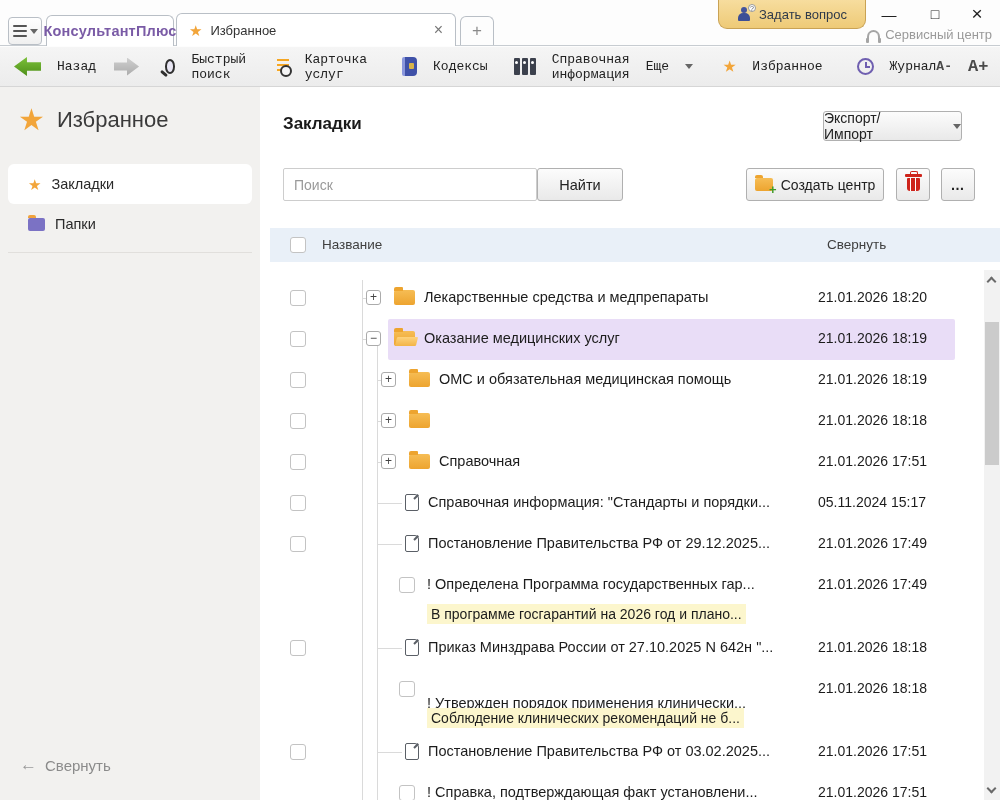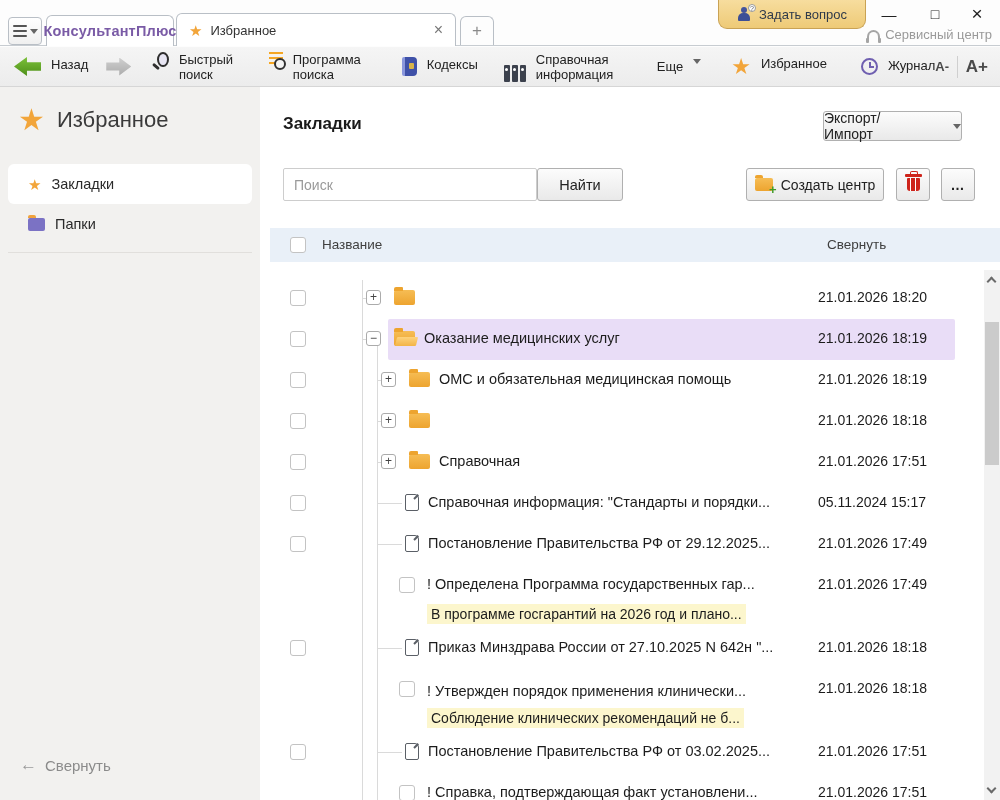--- a/index.html
+++ b/index.html
@@ -40,21 +40,21 @@
   #service-center { position:absolute; right:8px; top:27px; display:flex; align-items:center; gap:5px;
     color:#9a9a9a; font-size:13px; }
   .icon-support { width:13px; height:9px; border:2px solid #a5a5a5; border-bottom:none; border-radius:7px 7px 0 0; position:relative; }
   .icon-support::before { content:""; position:absolute; left:-3px; top:6px; width:3px; height:5px; background:#a5a5a5; border-radius:1px; }
   .icon-support::after { content:""; position:absolute; right:-3px; top:6px; width:3px; height:5px; background:#a5a5a5; border-radius:1px; }
 
   
   #toolbar { position:absolute; left:0; top:47px; width:1000px; height:40px;
     background:linear-gradient(#f5f5f5,#ececec); border-bottom:1px solid #d6d6d6;
     display:flex; align-items:center; font-size:13px; color:#222; }
-  .tb-item { display:flex; gap:10px; cursor:default; }
+  .tb-item { display:flex; align-items:center; gap:16px; cursor:default;font-family:Liberation Mono, monospace; }
   .arrow-back { width:27px; height:19px; background:linear-gradient(#7cc13a,#4e8f1a);
     clip-path:polygon(0 50%,48% 0,48% 28%,100% 28%,100% 72%,48% 72%,48% 100%); }
   .arrow-fwd { width:25px; height:18px; background:linear-gradient(#cfcfcf,#ababab);
     clip-path:polygon(100% 50%,52% 0,52% 28%,0 28%,0 72%,52% 72%,52% 100%); }
   .icon-zoom { width:15px; height:15px; border:2.5px solid #2f2f2f; border-radius:50%; background:#e8e6f3; position:relative; }
   .icon-zoom::after { content:""; position:absolute; width:8px; height:3px; background:#2f2f2f; border-radius:2px;
     transform:rotate(40deg); left:-7px; top:11px; }
   .icon-card { width:19px; height:15px; position:relative;
     background:repeating-linear-gradient(#f5a623 0 2px, #fdf3df 2px 3px, transparent 3px 5px); }
   .icon-card::after { content:""; position:absolute; right:-3px; bottom:-3px; width:8px; height:8px; border:2px solid #333;
@@ -183,21 +183,21 @@
   </div>
   <div class="tb-item" style="margin-left:18px">
     <span class="arrow-fwd"></span>
   </div>
   <div class="tb-item" style="margin-left:26px">
     <span class="icon-zoom"></span>
     <span>Быстрый поиск</span>
   </div>
   <div class="tb-item" style="margin-left:26px">
     <span class="icon-card"></span>
-    <span>Программа поиска</span>
+    <span>Карточка услуг</span>
   </div>
   <div class="tb-item" style="margin-left:28px">
     <span class="icon-book"></span>
     <span>Кодексы</span>
   </div>
   <div class="tb-item" style="margin-left:26px">
     <span class="icon-binders">
         <i></i>
         <i></i>
         <i></i>
@@ -265,20 +265,21 @@
   </div>
 
   <div id="rows">
       <div class="trunk" style="left:102px;top:10px;height:520px"></div>
       <div class="trunk" style="left:117px;top:69px;height:461px"></div>
       <div class="row" style="top:8px;height:41px">
         <span class="cb rcb" style="top:12px"></span>
         <div class="hline" style="left:102px;width:6px;top:20px"></div>
         <span class="exp" style="left:106px;top:12px">+</span>
         <span class="icon-folder" style="left:134px;top:12px"></span>
+        <span class="title" style="left:164px;top:11px">Лекарственные средства и медпрепараты</span>
         <span class="date" style="top:11px">21.01.2026 18:20</span>
       </div>
       <div class="row" style="top:49px;height:41px">
         <div class="sel-bg"></div>
         <span class="cb rcb" style="top:12px"></span>
         <div class="hline" style="left:102px;width:6px;top:20px"></div>
         <span class="exp" style="left:106px;top:12px">−</span>
         <span class="icon-folder open" style="left:134px;top:12px"></span>
         <span class="title" style="left:164px;top:11px">Оказание медицинских услуг</span>
         <span class="date" style="top:11px">21.01.2026 18:19</span>
@@ -328,21 +329,21 @@
       </div>
       <div class="row" style="top:358px;height:41px">
         <span class="cb rcb" style="top:12px"></span>
         <div class="hline" style="left:117px;width:25px;top:20px"></div>
         <span class="icon-doc" style="left:145px;top:11px"></span>
         <span class="title" style="left:168px;top:11px">Приказ Минздрава России от 27.10.2025 N 642н "...</span>
         <span class="date" style="top:11px">21.01.2026 18:18</span>
       </div>
       <div class="row" style="top:399px;height:63px">
         <span class="cb bcb" style="left:139px;top:12px"></span>
-        <span class="title" style="left:167px;top:14px">! Утвержден порядок применения клинически...</span>
+        <span class="title" style="left:167px;top:26px">! Утвержден порядок применения клинически...</span>
         <span class="note" style="left:167px;top:39px">Соблюдение клинических рекомендаций не б...</span>
         <span class="date" style="top:11px">21.01.2026 18:18</span>
       </div>
       <div class="row" style="top:462px;height:41px">
         <span class="cb rcb" style="top:12px"></span>
         <div class="hline" style="left:117px;width:25px;top:20px"></div>
         <span class="icon-doc" style="left:145px;top:11px"></span>
         <span class="title" style="left:168px;top:11px">Постановление Правительства РФ от 03.02.2025...</span>
         <span class="date" style="top:11px">21.01.2026 17:51</span>
       </div>

